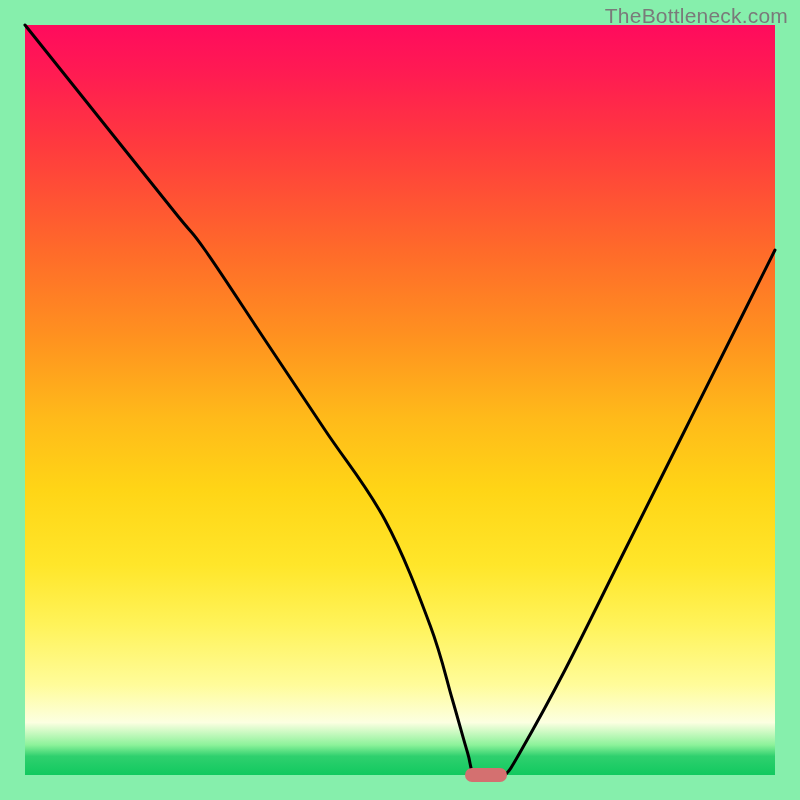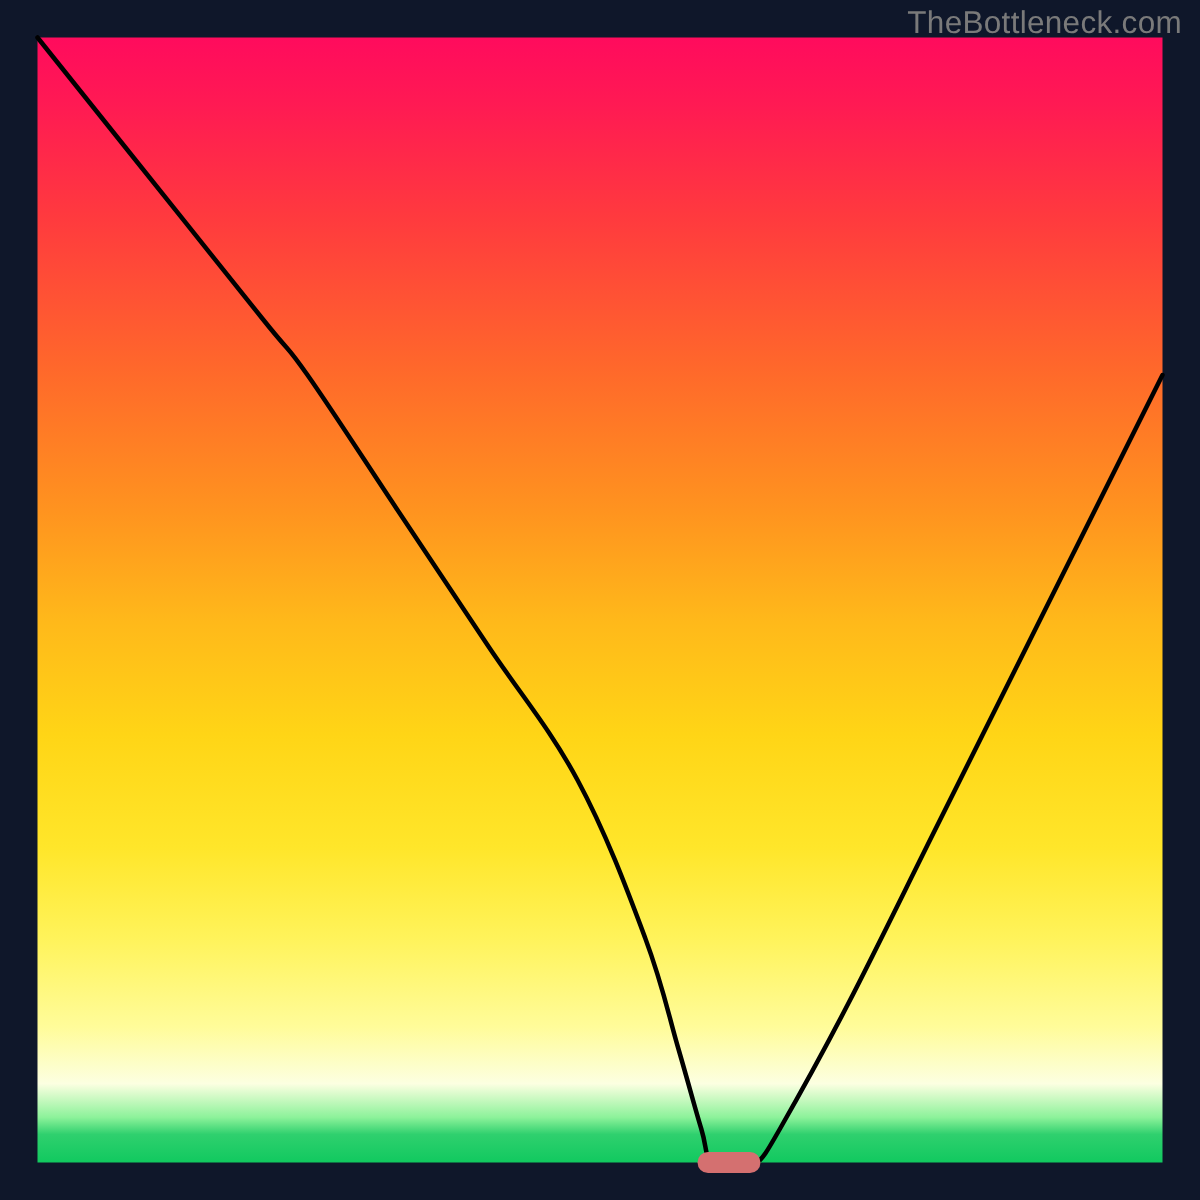--- a/index.html
+++ b/index.html
@@ -8,21 +8,21 @@
     width: 800px;
     height: 800px;
     background: #000;
     overflow: hidden;
     font-family: Arial, Helvetica, sans-serif;
   }
   .frame {
     position: relative;
     width: 800px;
     height: 800px;
-    background: #0f172a;
+    background: #86efac;
   }
   .plot-area {
     position: absolute;
     left: 25px;
     top: 25px;
     width: 750px;
     height: 750px;
     
     background: linear-gradient(to bottom,
       #ff0b5d 0%,

